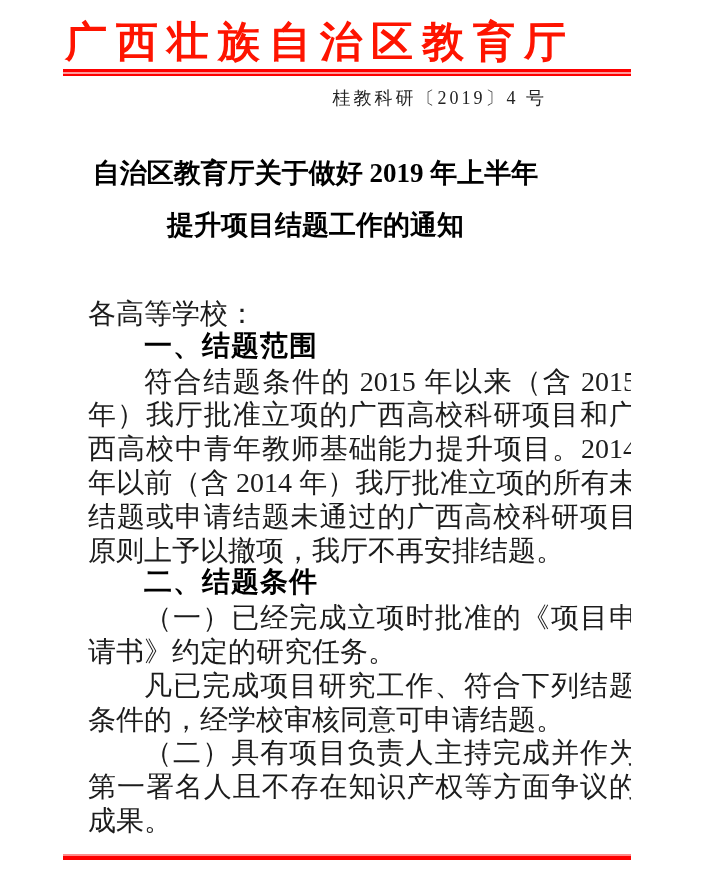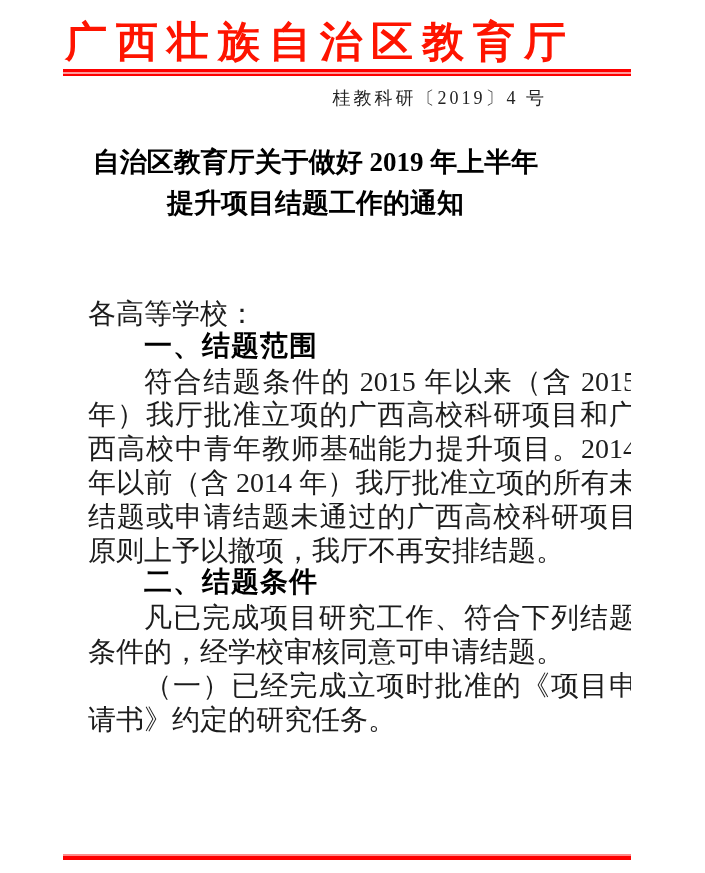--- a/index.html
+++ b/index.html
@@ -54,21 +54,21 @@
     position: absolute;
     top: 142px;
     left: 0;
     right: 0;
     text-align: center;
     color: #000000;
     font-weight: bold;
     font-size: 27px;
     line-height: 41px;
   }
-  .doc-title .title-line { white-space: nowrap; }
+  .doc-title .title-line { white-space: nowrap; margin-top: 11px; }
   
   .body-text {
     position: absolute;
     top: 297px;
     left: 88px;
     width: 549px;
     font-size: 28px;
     line-height: 33.8px;
     text-align: justify;
     color: #1c1c1c;
@@ -112,22 +112,23 @@
   <div class="doc-title">
     <div class="title-line">自治区教育厅关于做好 2019 年上半年</div>
     <div class="title-line">提升项目结题工作的通知</div>
   </div>
 
   <div class="body-text">
     <p class="salutation">各高等学校：</p>
     <p class="section-heading">一、结题范围</p>
     <p>符合结题条件的 2015 年以来（含 2015 年）我厅批准立项的广西高校科研项目和广西高校中青年教师基础能力提升项目。2014 年以前（含 2014 年）我厅批准立项的所有未结题或申请结题未通过的广西高校科研项目原则上予以撤项，我厅不再安排结题。</p>
     <p class="section-heading">二、结题条件</p>
+    <p>（一）已经完成立项时批准的《项目申请书》约定的研究任务。</p>
     <p>凡已完成项目研究工作、符合下列结题条件的，经学校审核同意可申请结题。</p>
-    <p>（一）已经完成立项时批准的《项目申请书》约定的研究任务。</p>
+    <p>（二）具有项目负责人主持完成并作为第一署名人且不存在知识产权等方面争议的成果。</p>
   </div>
 
   <div class="rule-bottom">
     <div class="stripe-gap"></div>
     <div class="stripe-thick"></div>
   </div>
 
 </div>
 
 </body></html>

